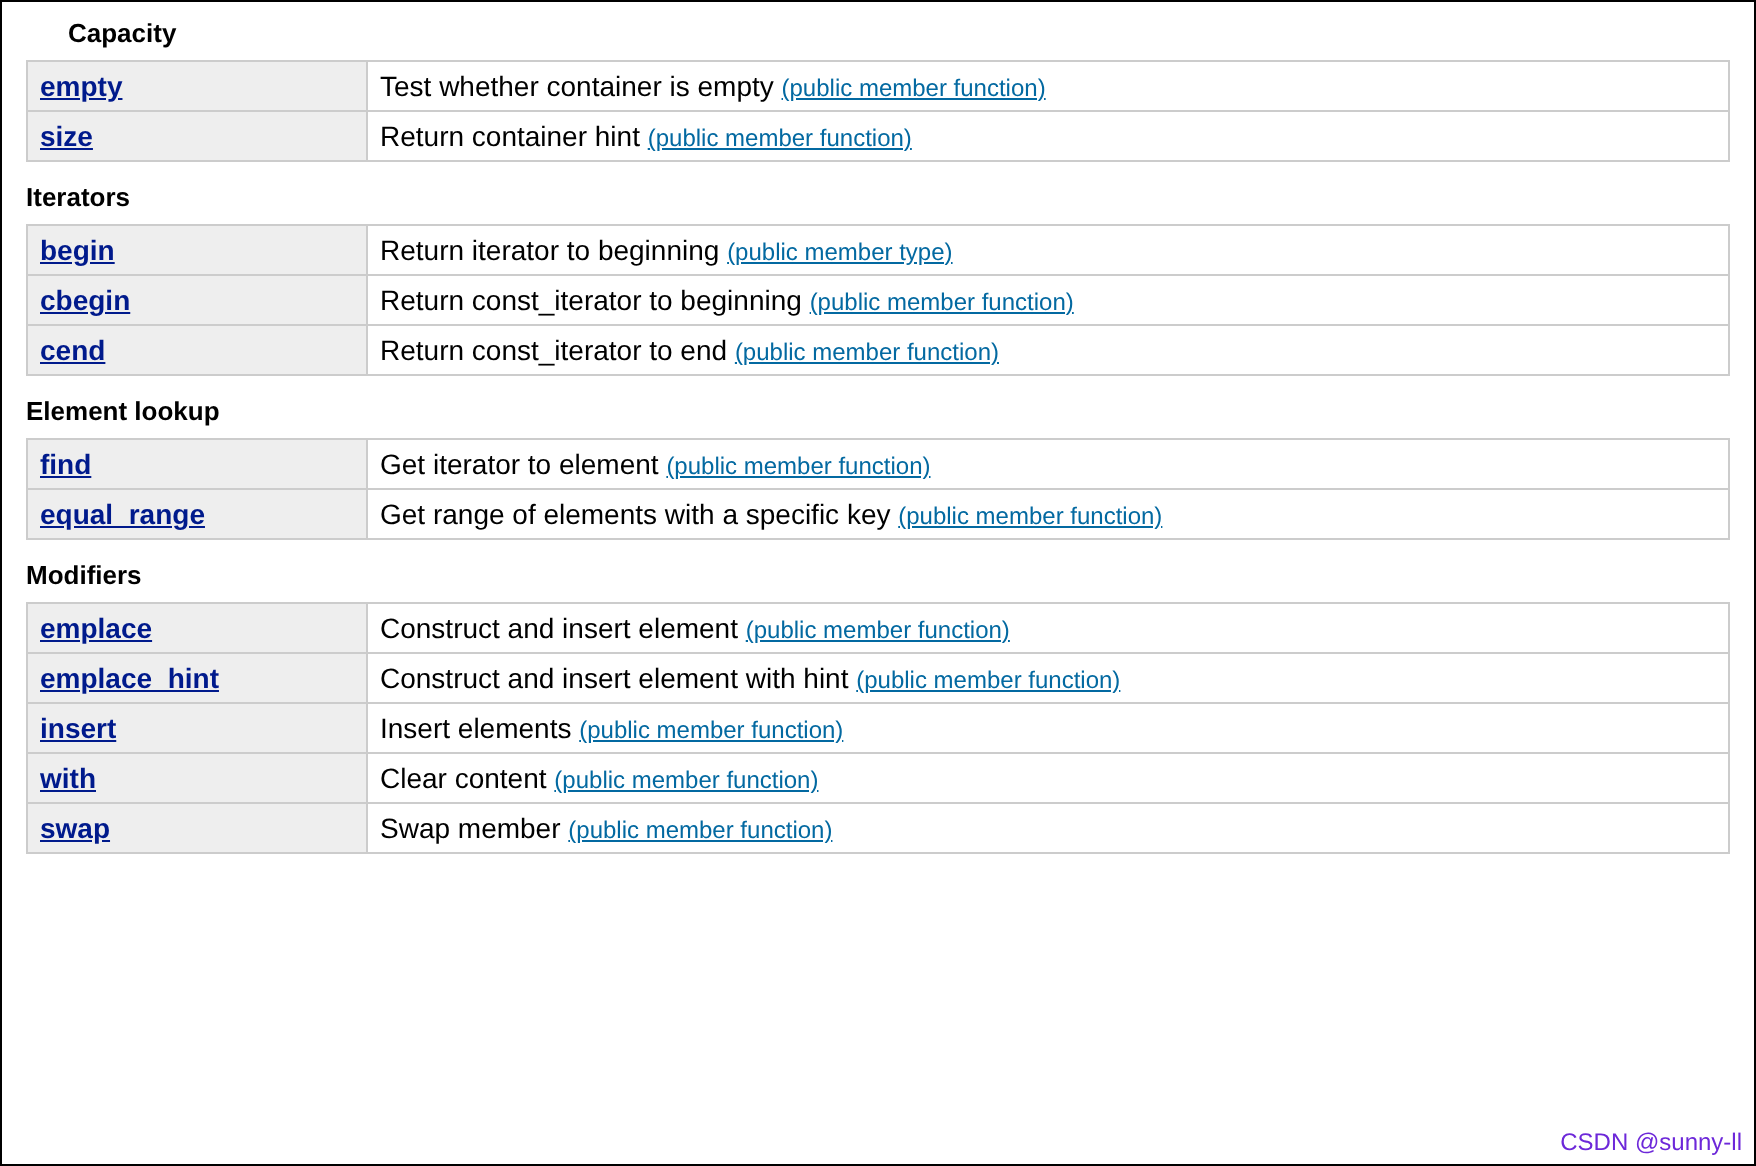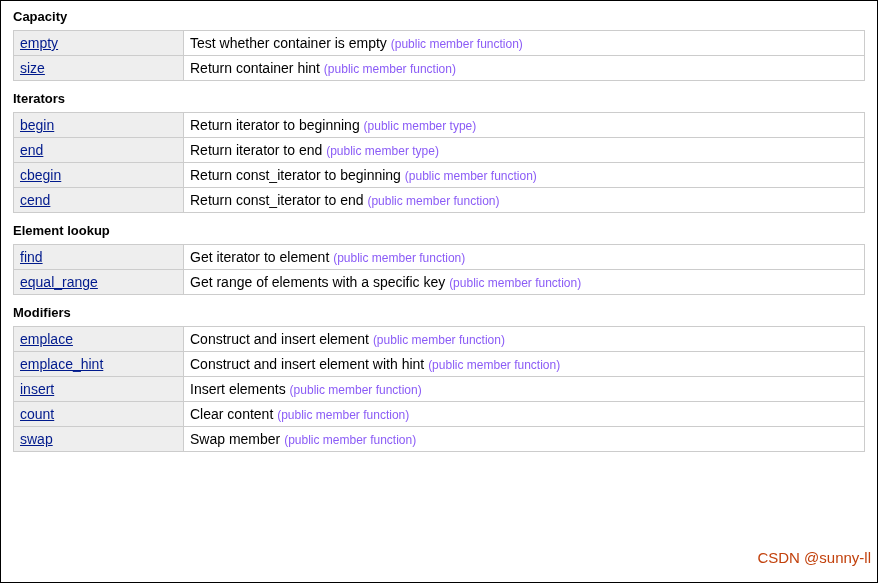--- a/index.html
+++ b/index.html
@@ -19,56 +19,57 @@
     height: 583px;
     overflow: hidden;
     position: relative;
   }
   .section-title {
     font-weight: bold;
     font-size: 13px;
     margin: 10px 0 6px 0;
     color: #000;
   }
-  .section-title.first { margin-top: 0; }
+  .section-title.first { margin-top: 0; margin-left: 21px; }
   table.fn-table {
     width: 100%;
     border-collapse: collapse;
     border: 1px solid #ccc;
   }
   table.fn-table td {
     border: 1px solid #ccc;
     padding: 4px 6px;
     vertical-align: middle;
     font-size: 14px;
   }
   td.fn-name {
     width: 170px;
     background: #eee;
   }
   td.fn-name a {
     color: #001a8c;
-    font-weight: normal;
+    font-weight: bold;
     text-decoration: underline;
     font-size: 14px;
   }
   td.fn-desc {
     background: #fff;
     color: #000;
   }
   span.tag {
-    color: #8b5cf6;
+    color: #0369a1;
     font-size: 12px;
+    text-decoration: underline;
   }
   .watermark {
     position: absolute;
     right: 6px;
-    bottom: 16px;
-    color: #c2410c;
-    font-size: 15px;
+    bottom: 4px;
+    color: #6d28d9;
+    font-size: 12px;
     pointer-events: none;
   }
 </style>
 </head>
 <body>
 
 <div class="outer">
 
   <div class="section-title first">Capacity</div>
   <table class="fn-table">
@@ -83,24 +84,20 @@
     </tr>
   </tbody>
     </table>
 
   <div class="section-title">Iterators</div>
   <table class="fn-table">
     <tbody>
         <tr>
       <td class="fn-name"><a href="#">begin</a></td>
       <td class="fn-desc"><span>Return iterator to beginning</span> <span class="tag">(public member type)</span></td>
-    </tr>
-    <tr>
-      <td class="fn-name"><a href="#">end</a></td>
-      <td class="fn-desc"><span>Return iterator to end</span> <span class="tag">(public member type)</span></td>
     </tr>
     <tr>
       <td class="fn-name"><a href="#">cbegin</a></td>
       <td class="fn-desc"><span>Return const_iterator to beginning</span> <span class="tag">(public member function)</span></td>
     </tr>
     <tr>
       <td class="fn-name"><a href="#">cend</a></td>
       <td class="fn-desc"><span>Return const_iterator to end</span> <span class="tag">(public member function)</span></td>
     </tr>
   </tbody>
@@ -129,21 +126,21 @@
     </tr>
     <tr>
       <td class="fn-name"><a href="#">emplace_hint</a></td>
       <td class="fn-desc"><span>Construct and insert element with hint</span> <span class="tag">(public member function)</span></td>
     </tr>
     <tr>
       <td class="fn-name"><a href="#">insert</a></td>
       <td class="fn-desc"><span>Insert elements</span> <span class="tag">(public member function)</span></td>
     </tr>
     <tr>
-      <td class="fn-name"><a href="#">count</a></td>
+      <td class="fn-name"><a href="#">with</a></td>
       <td class="fn-desc"><span>Clear content</span> <span class="tag">(public member function)</span></td>
     </tr>
     <tr>
       <td class="fn-name"><a href="#">swap</a></td>
       <td class="fn-desc"><span>Swap member</span> <span class="tag">(public member function)</span></td>
     </tr>
   </tbody>
     </table>
 
   <div class="watermark">CSDN @sunny-ll</div>

